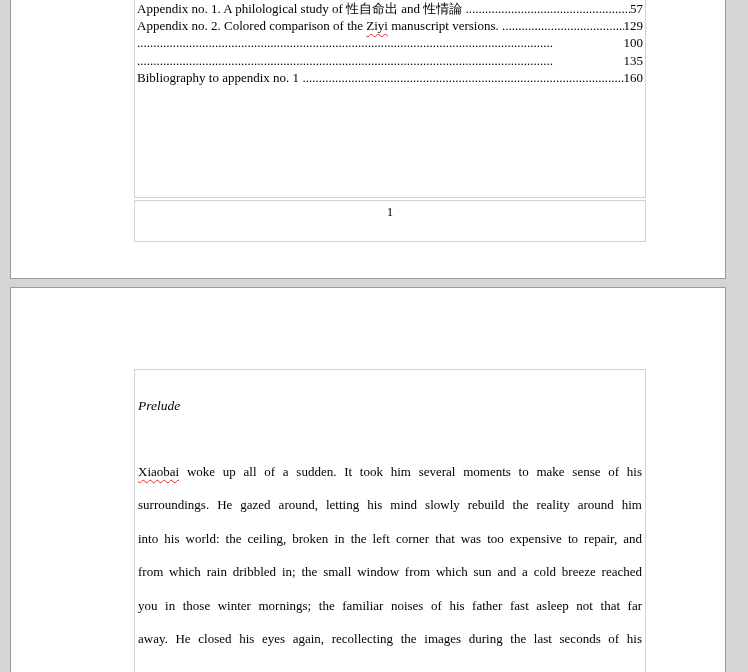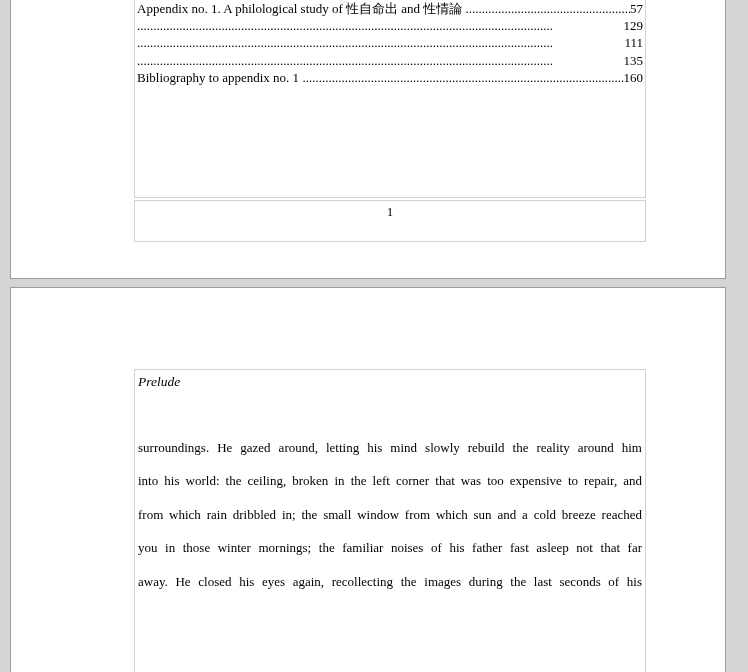--- a/index.html
+++ b/index.html
@@ -34,21 +34,21 @@
   .toc-num { white-space: pre; margin-left: 0; }
 
   .sq {
     text-decoration: underline;
     text-decoration-style: wavy;
     text-decoration-color: #e02b20;
     text-decoration-thickness: 1px;
     text-underline-offset: 3px;
   }
 
-  #prelude-heading { font-style: italic; font-size: 13.5px; line-height: 20px; }
+  #prelude-heading { font-style: italic; font-size: 13.5px; line-height: 20px; margin-top: 24px; }
   #body-text { margin-top: 39px; }
   .body-line {
     font-size: 13px; line-height: 33.4px;
     text-align: justify; text-align-last: justify;
   }
 </style>
 </head>
 <body>
 
 <div id="canvas">
@@ -57,46 +57,48 @@
   <div class="page" id="page2"></div>
 
   <div class="frame" id="toc-frame">
     <div id="toc-list">
         <div class="toc-row">
           <span class="toc-label"><span>Appendix no. 1. A philological study of 性自命出 and 性情論 </span></span>
           <span class="leader"></span>
           <span class="toc-num">57</span>
         </div>
         <div class="toc-row">
+          <span class="toc-label"><span>Appendix no. 2. Colored comparison of the </span><span class="sq">Ziyi</span><span> manuscript versions. </span></span>
           <span class="leader"></span>
           <span class="toc-num">129</span>
         </div>
         <div class="toc-row">
           <span class="leader"></span>
-          <span class="toc-num">111</span>
+          <span class="toc-num">100</span>
         </div>
         <div class="toc-row">
           <span class="leader"></span>
           <span class="toc-num">135</span>
         </div>
         <div class="toc-row">
           <span class="toc-label"><span>Bibliography to appendix no. 1 </span></span>
           <span class="leader"></span>
           <span class="toc-num">160</span>
         </div>
       </div>
   </div>
 
   <div class="frame" id="footer-frame">
     <span>1</span>
   </div>
 
   <div class="frame" id="prelude-frame">
     <div id="prelude-heading">Prelude</div>
     <div id="body-text">
+        <div class="body-line"><span class="sq">Xiaobai</span><span> woke up all of a sudden. It took him several moments to make sense of his</span></div>
         <div class="body-line"><span>surroundings. He gazed around, letting his mind slowly rebuild the reality around him</span></div>
         <div class="body-line"><span>into his world: the ceiling, broken in the left corner that was too expensive to repair, and</span></div>
         <div class="body-line"><span>from which rain dribbled in; the small window from which sun and a cold breeze reached</span></div>
         <div class="body-line"><span>you in those winter mornings; the familiar noises of his father fast asleep not that far</span></div>
         <div class="body-line"><span>away. He closed his eyes again, recollecting the images during the last seconds of his</span></div>
       </div>
   </div>
 
 </div>
 

